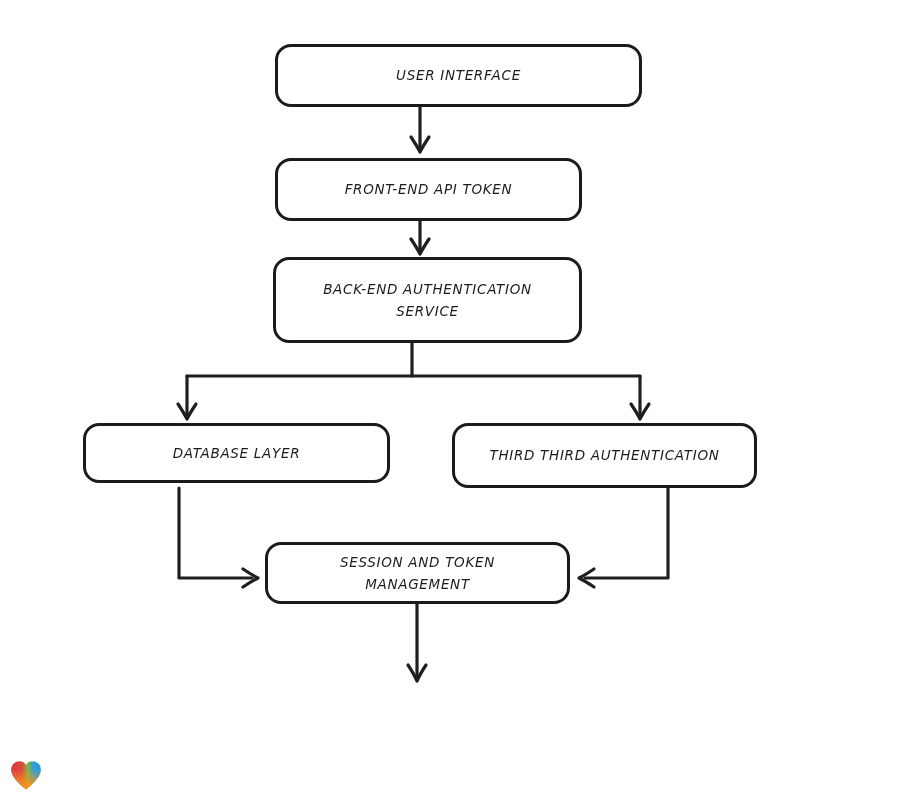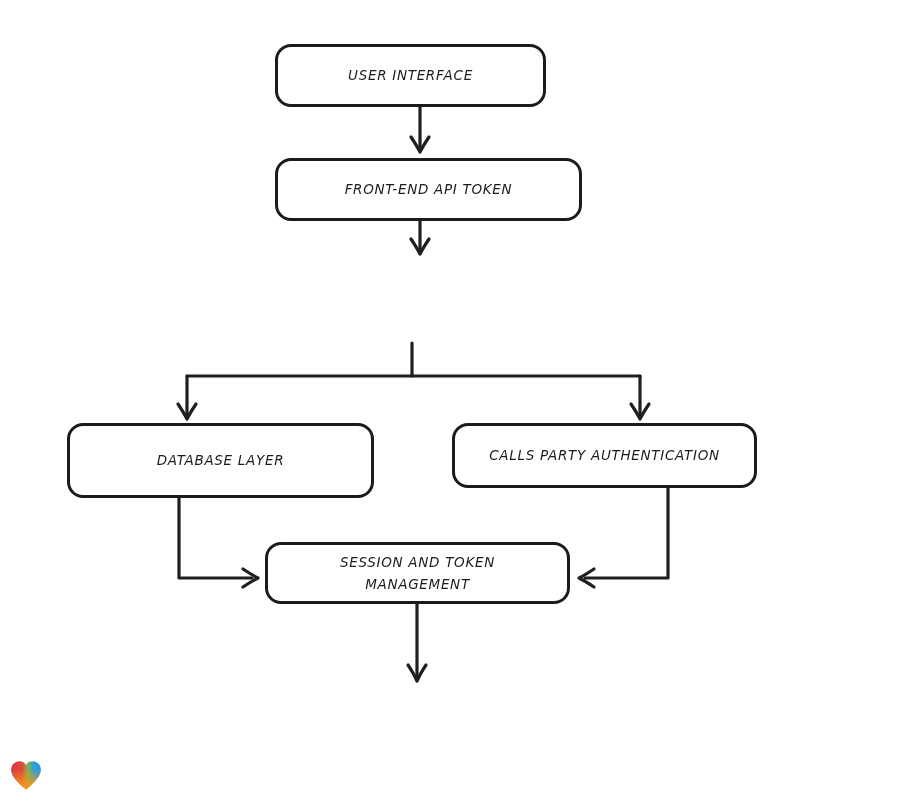--- a/index.html
+++ b/index.html
@@ -27,24 +27,24 @@
     align-items: center;
     justify-content: center;
     text-align: center;
     font-size: 13.5px;
     font-style: italic;
     letter-spacing: 0.7px;
     line-height: 1.65;
     color: #1c1c1c;
     padding: 0 24px;
   }
-  .n1 { left: 275px; top: 44px;  width: 271px; height: 63px; }
+  .n1 { left: 275px; top: 44px;  width: 367px; height: 63px; }
   .n2 { left: 275px; top: 158px; width: 307px; height: 63px; }
   .n3 { left: 273px; top: 257px; width: 309px; height: 86px; }
-  .n4 { left: 67px;  top: 423px; width: 307px; height: 75px; }
+  .n4 { left: 83px;  top: 423px; width: 307px; height: 60px; }
   .n5 { left: 452px; top: 423px; width: 305px; height: 65px; }
   .n6 { left: 265px; top: 542px; width: 305px; height: 62px; padding: 4px 44px; }
   .n7 { left: 267px; top: 686px; width: 308px; height: 63px; }
   .logo {
     position: absolute;
     left: 9px;
     top: 758px;
     width: 34px;
     height: 34px;
     cursor: pointer;
@@ -93,27 +93,30 @@
   </svg>
 
   <div class="node n1">
     <span>USER INTERFACE</span>
   </div>
 
   <div class="node n2">
     <span>FRONT-END API TOKEN</span>
   </div>
 
+  <div class="node n3">
+    <span>BACK-END AUTHENTICATION SERVICE</span>
+  </div>
 
   <div class="node n4">
     <span>DATABASE LAYER</span>
   </div>
 
   <div class="node n5">
-    <span>CALLS PARTY AUTHENTICATION</span>
+    <span>THIRD THIRD AUTHENTICATION</span>
   </div>
 
   <div class="node n6">
     <span>SESSION AND TOKEN MANAGEMENT</span>
   </div>
 
 
   <svg class="logo" viewBox="0 0 32 30" xmlns="http://www.w3.org/2000/svg">
     <defs>
       <linearGradient id="hg1" x1="0" y1="0" x2="1" y2="0">

